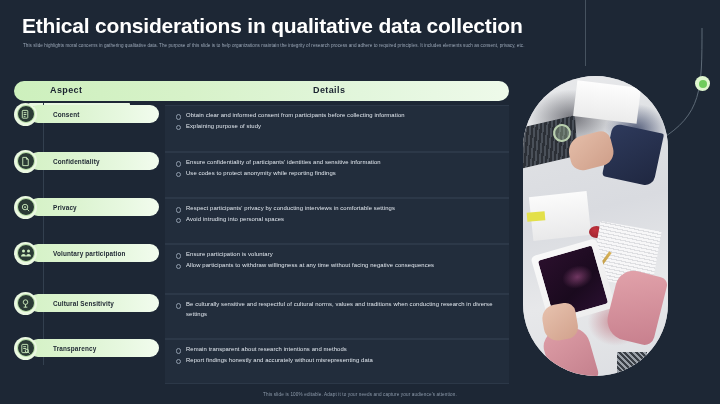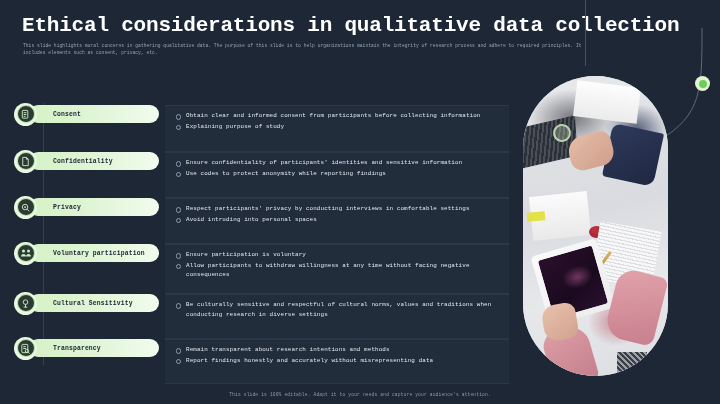--- a/index.html
+++ b/index.html
@@ -7,21 +7,20 @@
     width: 720px; height: 404px;
     background: #1d2735;
     font-family: "Liberation Sans", sans-serif;
     overflow: hidden;
   }
   .slide {
     position: relative;
     width: 720px; height: 404px;
     background: #1d2735;
     overflow: hidden;
-    font-family: Liberation Mono, monospace;
   }
 
   
   .title {
     position: absolute;
     left: 22px; top: 14px;
     width: 540px;
     font-size: 21px;
     font-weight: bold;
     color: #ffffff;
@@ -382,20 +381,28 @@
 
   <div class="top-line"></div>
 
   <svg class="curve" viewBox="0 0 120 140">
     <path d="M104 0 C104 62, 104 86, 62 112" fill="none" stroke="#5d6a77" stroke-width="1"></path>
   </svg>
   <div class="green-dot-outer">
     <div class="green-dot-inner"></div>
   </div>
 
+  <div class="table">
+    <div class="header-row">
+      <div class="header-pill"></div>
+      <div class="header-aspect">Aspect</div>
+      <div class="header-details">Details</div>
+    </div>
+    <div class="header-underline"></div>
+  </div>
 
   <div class="connector"></div>
 
   <div class="rows">
 
     <div class="row r0">
       <div class="row-aspect">
         <div class="aspect-pill">
           <span class="aspect-label">Consent</span>
         </div>

